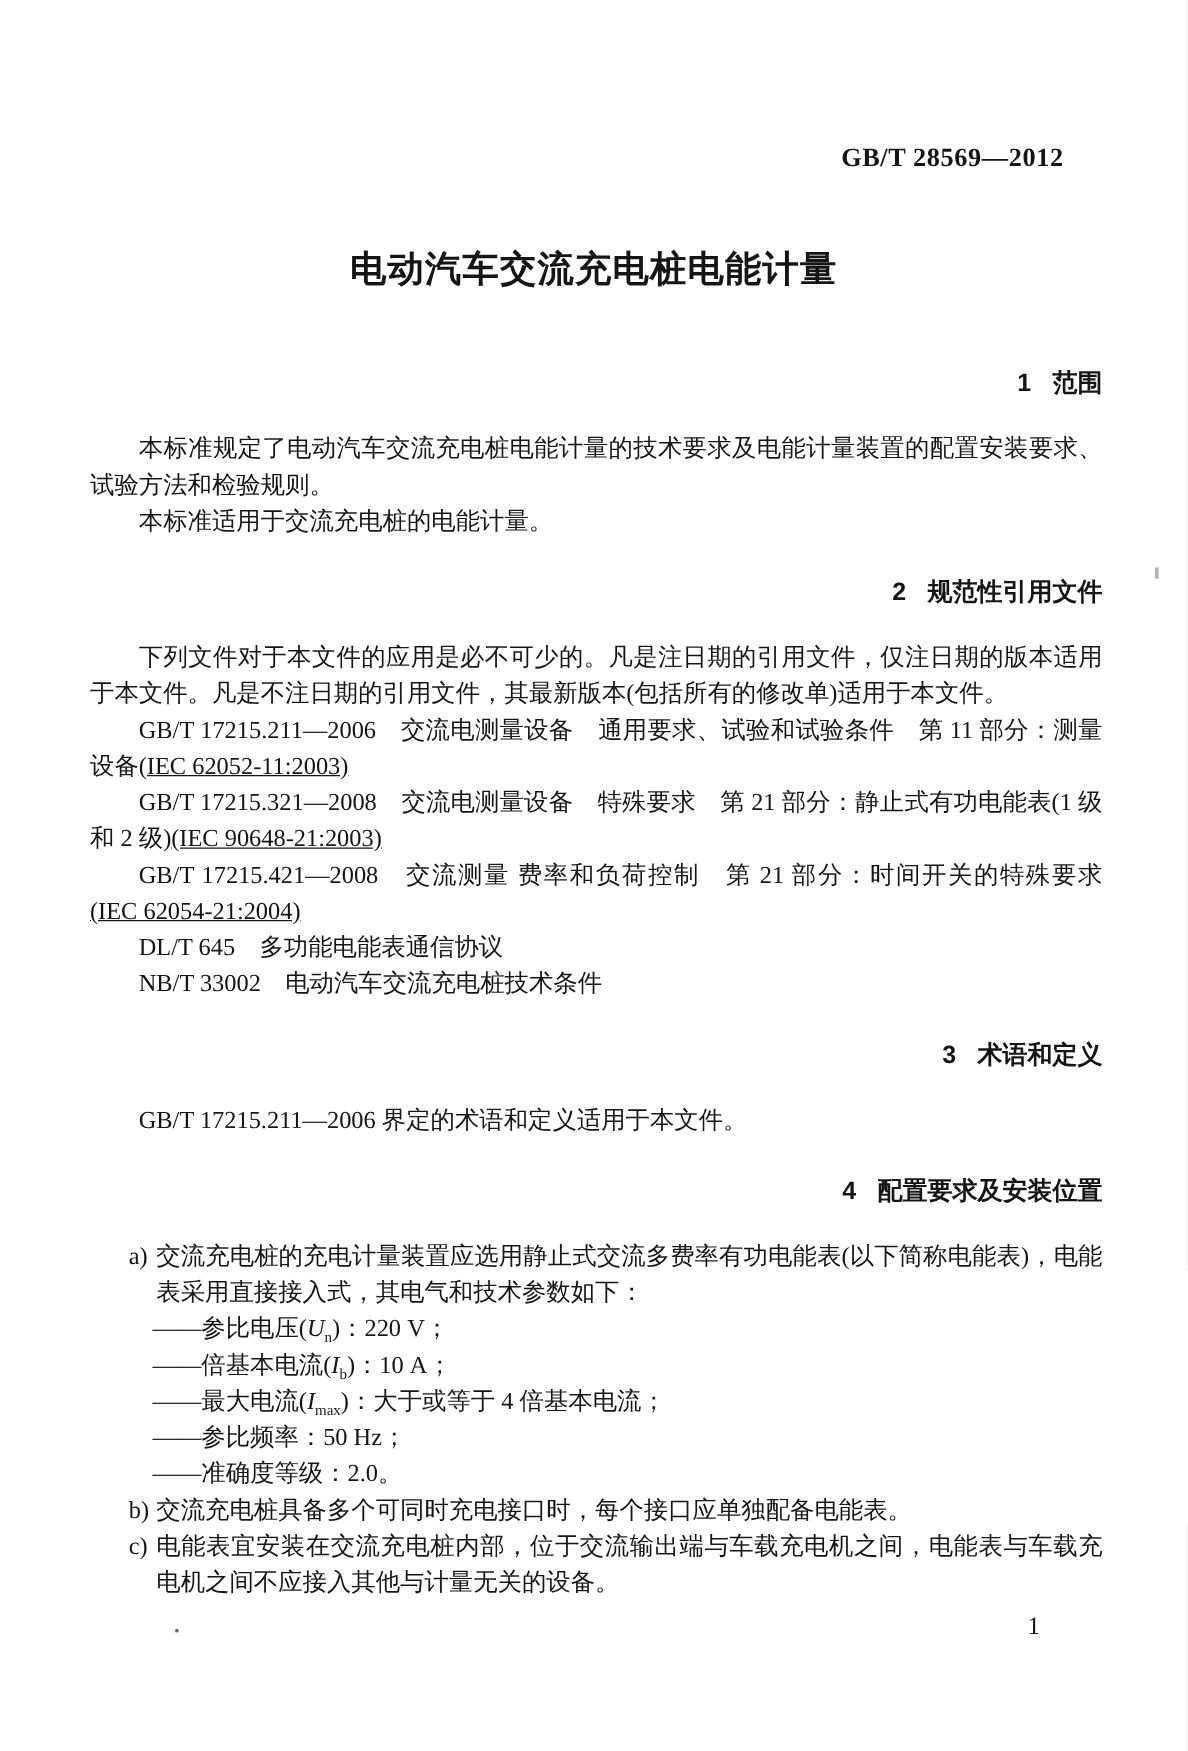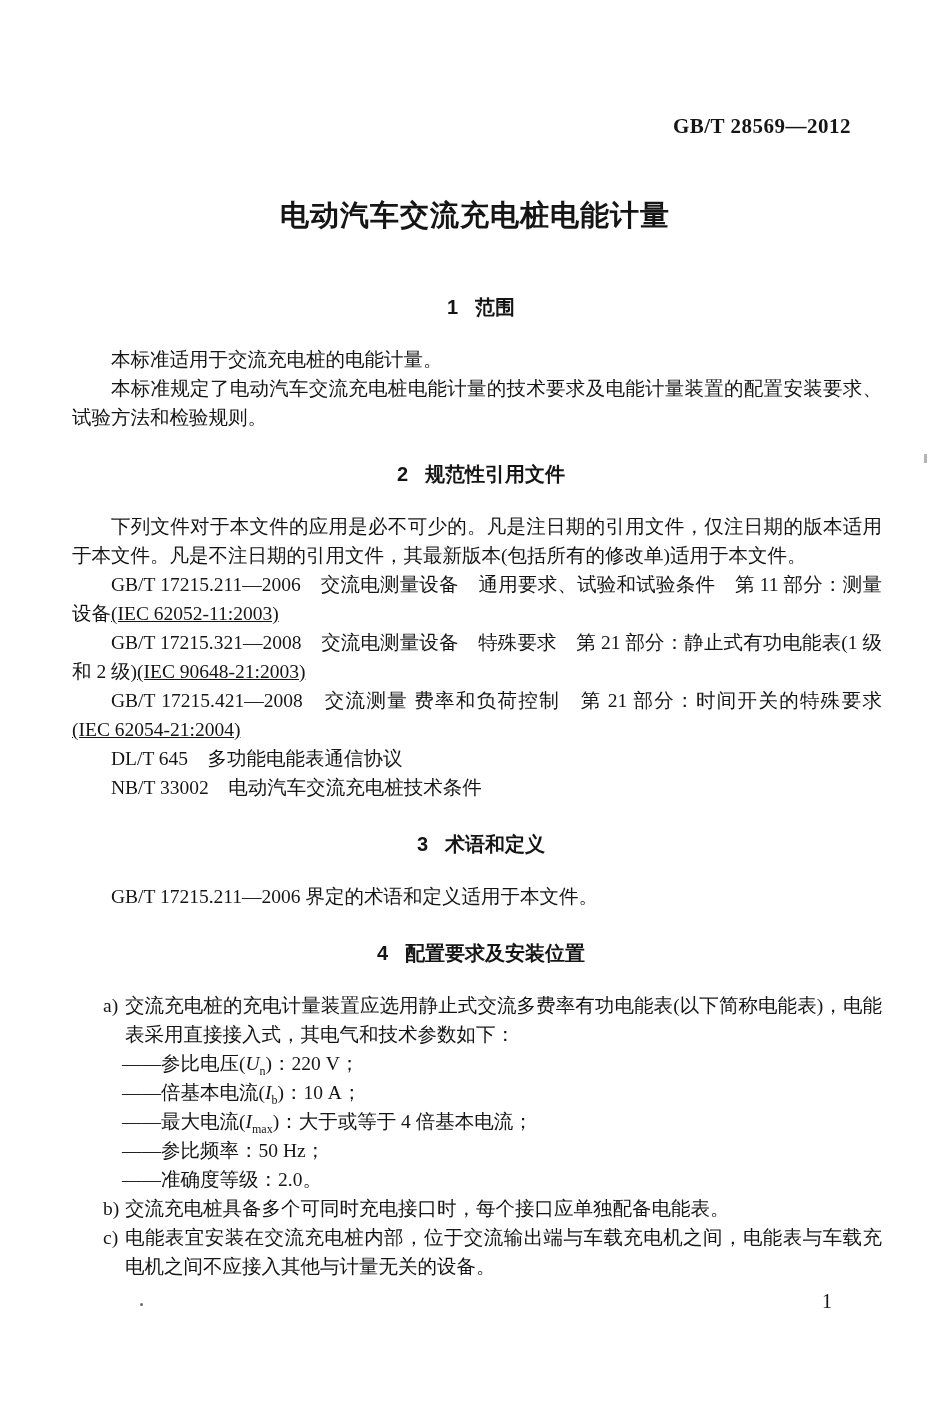--- a/index.html
+++ b/index.html
@@ -41,21 +41,21 @@
     font-size: 19.5px;
     line-height: 29px;
     text-align: justify;
   }
   .sec-heading {
     font-family: "Liberation Sans", "DejaVu Sans", sans-serif;
     font-weight: bold;
     font-size: 20px;
     line-height: 30px;
     margin: 27px 0 23px 8px;
-    text-align: center;
+    text-align: right;
   }
   .sec-heading.first { margin-top: 292px; }
   .sec-num { display: inline-block; margin-right: 17px; }
   .para { text-indent: 2em; }
   .ref { text-indent: 2em; }
   .nowrap { white-space: nowrap; text-decoration: underline; }
   .li { position: relative; padding-left: 53px; }
   .li .marker { position: absolute; left: 31px; top: 0; }
   .spec { padding-left: 50px; }
   .sym { font-style: italic; font-family: "Liberation Serif", "DejaVu Serif", serif; }
@@ -91,22 +91,22 @@
 
   <div class="header-code">GB/T 28569—2012</div>
 
   <div class="doc-title">电动汽车交流充电桩电能计量</div>
 
   <div class="content">
 
     <div class="sec-heading first">
       <span class="sec-num">1</span><span>范围</span>
     </div>
+    <div class="para">本标准规定了电动汽车交流充电桩电能计量的技术要求及电能计量装置的配置安装要求、试验方法和检验规则。</div>
     <div class="para">本标准适用于交流充电桩的电能计量。</div>
-    <div class="para">本标准规定了电动汽车交流充电桩电能计量的技术要求及电能计量装置的配置安装要求、试验方法和检验规则。</div>
 
     <div class="sec-heading">
       <span class="sec-num">2</span><span>规范性引用文件</span>
     </div>
     <div class="para">下列文件对于本文件的应用是必不可少的。凡是注日期的引用文件，仅注日期的版本适用于本文件。凡是不注日期的引用文件，其最新版本(包括所有的修改单)适用于本文件。</div>
     <div class="ref"><span>GB/T 17215.211—2006　交流电测量设备　通用要求、试验和试验条件　第 11 部分：测量设备</span><span class="nowrap">(IEC 62052-11:2003)</span></div>
     <div class="ref"><span>GB/T 17215.321—2008　交流电测量设备　特殊要求　第 21 部分：静止式有功电能表(1 级和 2 级)</span><span class="nowrap">(IEC 90648-21:2003)</span></div>
     <div class="ref"><span>GB/T 17215.421—2008　交流测量 费率和负荷控制　第 21 部分：时间开关的特殊要求</span><span class="nowrap">(IEC 62054-21:2004)</span></div>
     <div class="ref"><span>DL/T 645　多功能电能表通信协议</span></div>
     <div class="ref"><span>NB/T 33002　电动汽车交流充电桩技术条件</span></div>

